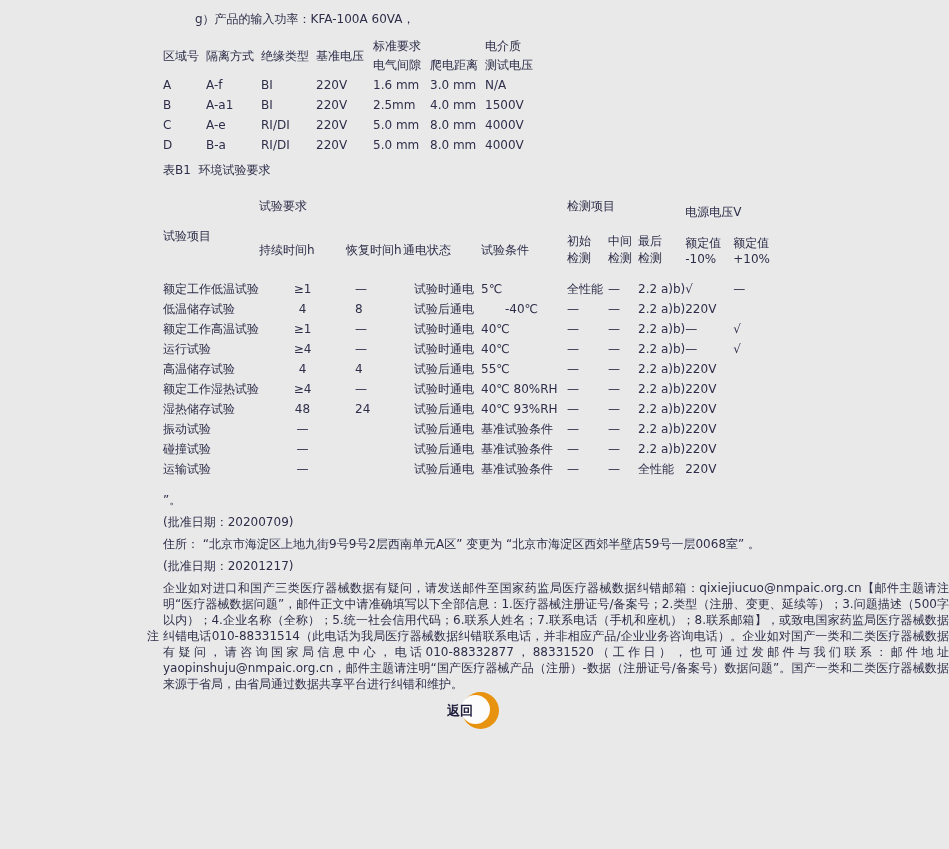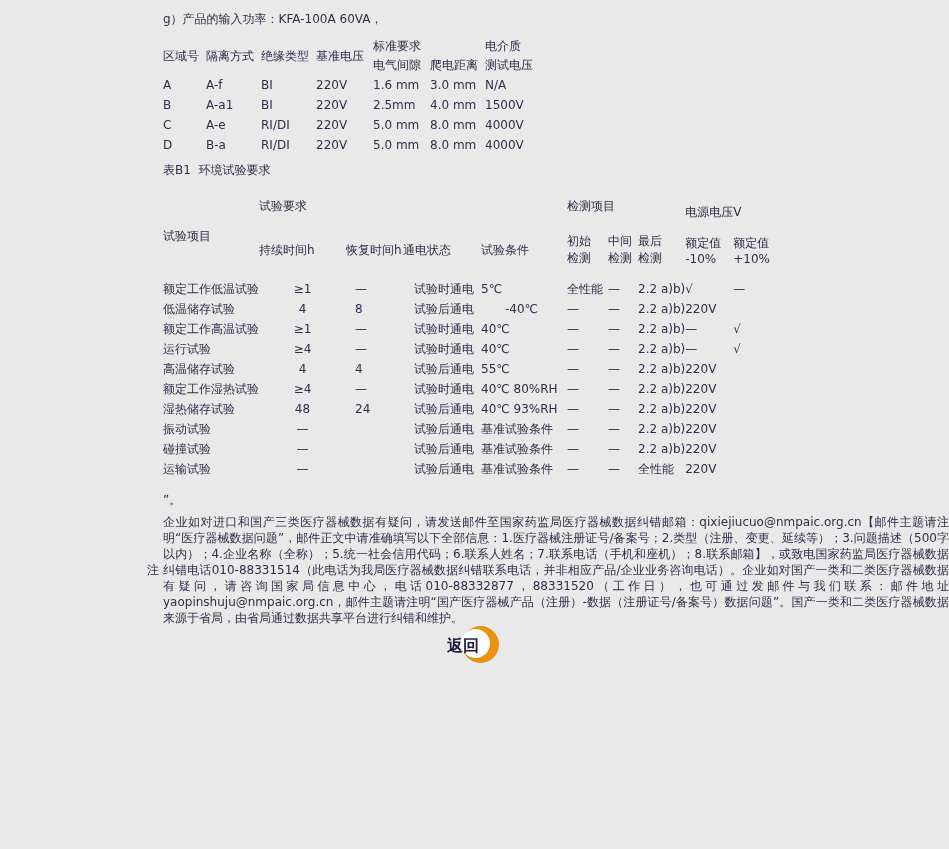--- a/index.html
+++ b/index.html
@@ -5,21 +5,21 @@
   * { margin: 0; padding: 0; box-sizing: border-box; }
   html, body { width: 949px; height: 849px; overflow: hidden; }
   body {
     background: #e9e9e9;
     font-family: "DejaVu Sans", "Liberation Sans", sans-serif;
     font-size: 12px;
     color: #2e2e4a;
   }
   .content { margin-left: 163px; padding-top: 8px; }
 
-  .intro p { line-height: 23px; white-space: pre; }
+  .intro p { line-height: 23px; white-space: pre; margin-left: 32px; }
 
   table { border-collapse: collapse; table-layout: fixed; }
   th, td {
     font-weight: normal;
     text-align: left;
     padding: 0;
     white-space: pre;
     vertical-align: middle;
     font-size: 12px;
   }
@@ -51,21 +51,21 @@
 
   .back-area { display: flex; justify-content: center; }
   .back-btn { position: relative; display: block; width: 37px; height: 37px; transform: translateX(6px); cursor: pointer; text-decoration: none; }
   .back-icon { position: absolute; left: 0; top: 0; width: 37px; height: 37px; border-radius: 50%; background: #e89310; }
   .back-icon::before {
     content: ""; position: absolute; left: -1px; top: 3px;
     width: 29px; height: 29px; border-radius: 50%; background: #fcfcfc;
   }
   .back-label {
     position: absolute; left: -15px; top: 10px; z-index: 1;
-    font-size: 16px; font-weight: bold; color: #20203e; white-space: nowrap;
+    font-size: 13px; font-weight: bold; color: #20203e; white-space: nowrap;
   }
 </style>
 </head>
 <body>
 
 <div class="content">
 
   <div class="intro">
     <p>g）产品的输入功率：KFA-100A 60VA，</p>
   </div>
@@ -293,20 +293,25 @@
           <td>—</td>
           <td>全性能</td>
           <td>220V</td>
           <td></td>
         </tr>
       </tbody>
   </table>
 
   <p class="closing">”。</p>
 
+  <div class="meta">
+    <p>(批准日期：20200709)</p>
+    <p>住所： “北京市海淀区上地九街9号9号2层西南单元A区” 变更为 “北京市海淀区西郊半壁店59号一层0068室” 。</p>
+    <p>(批准日期：20201217)</p>
+  </div>
 
   <div class="note-row">
     <span class="note-label">注</span>
     <p class="note-text">企业如对进口和国产三类医疗器械数据有疑问，请发送邮件至国家药监局医疗器械数据纠错邮箱：qixiejiucuo@nmpaic.org.cn【邮件主题请注明“医疗器械数据问题”，邮件正文中请准确填写以下全部信息：1.医疗器械注册证号/备案号；2.类型（注册、变更、延续等）；3.问题描述（500字以内）；4.企业名称（全称）；5.统一社会信用代码；6.联系人姓名；7.联系电话（手机和座机）；8.联系邮箱】，或致电国家药监局医疗器械数据纠错电话010-88331514（此电话为我局医疗器械数据纠错联系电话，并非相应产品/企业业务咨询电话）。企业如对国产一类和二类医疗器械数据有疑问，请咨询国家局信息中心，电话010-88332877，88331520（工作日），也可通过发邮件与我们联系：邮件地址yaopinshuju@nmpaic.org.cn，邮件主题请注明“国产医疗器械产品（注册）-数据（注册证号/备案号）数据问题”。国产一类和二类医疗器械数据来源于省局，由省局通过数据共享平台进行纠错和维护。</p>
   </div>
 
 </div>
 
 <div class="back-area">
   <a class="back-btn">

